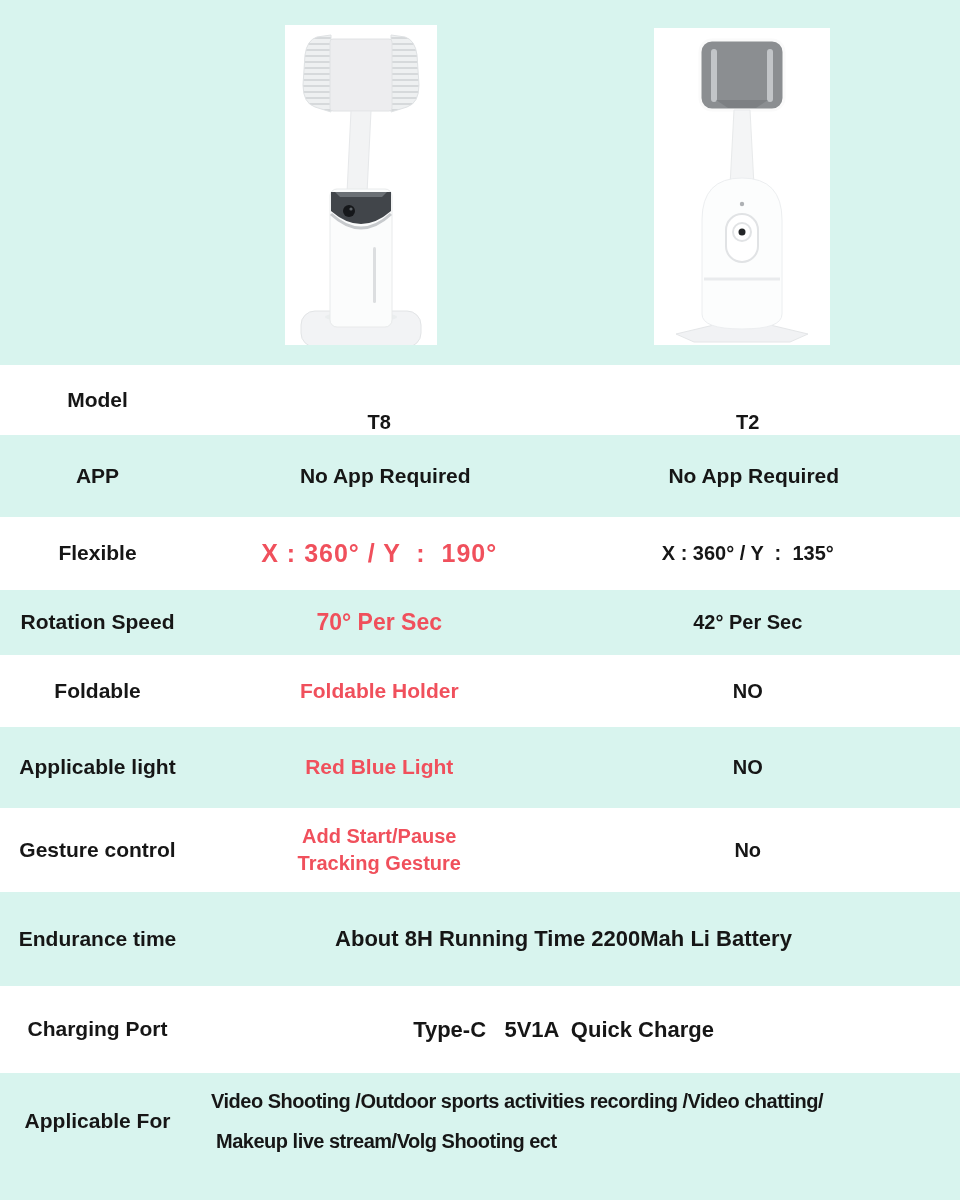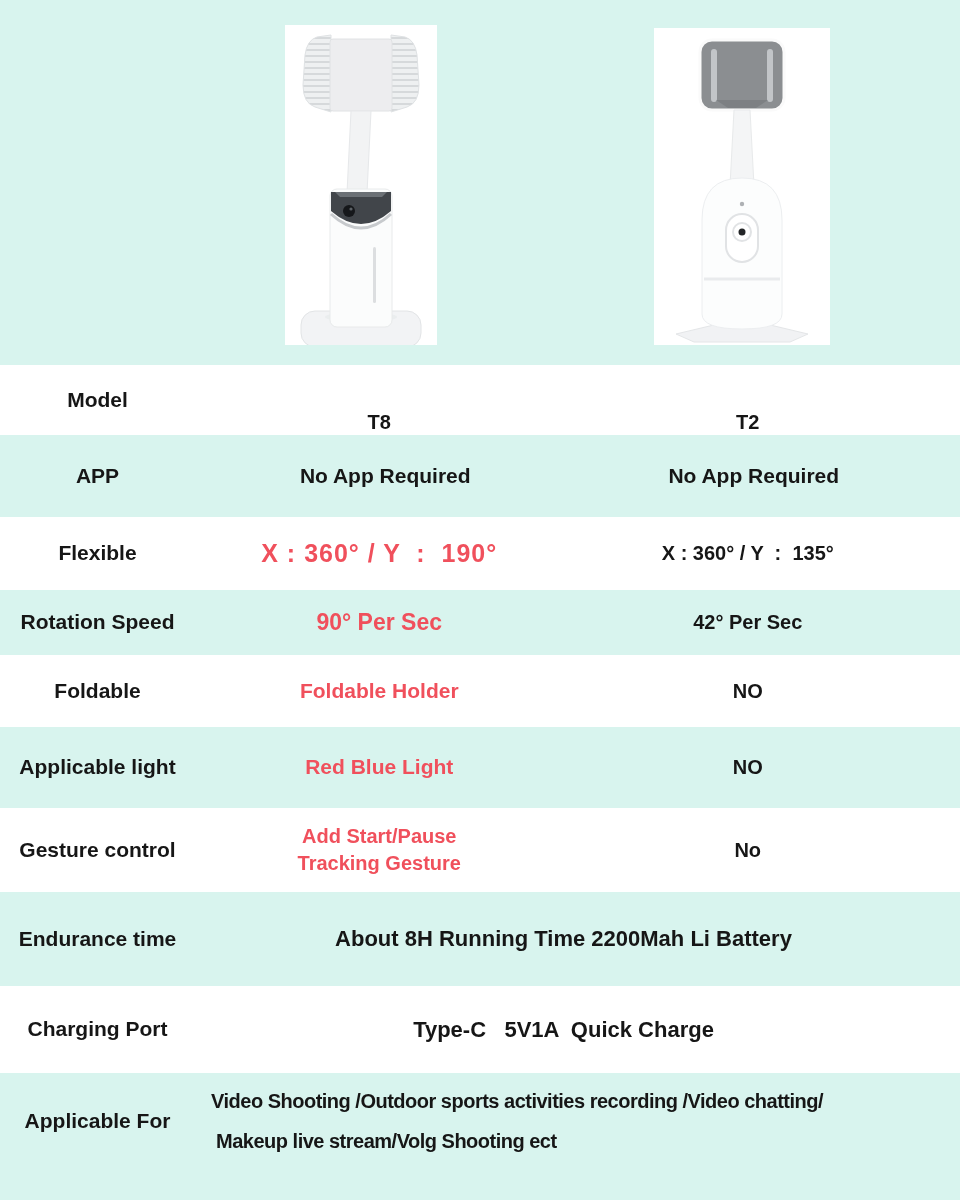--- a/index.html
+++ b/index.html
@@ -132,21 +132,21 @@
     </div>
 
     <div class="row r2 white">
       <div class="cell lbl">Flexible</div>
       <div class="cell v-flex-red">X : 360° / Y  :  190°</div>
       <div class="cell v-flex">X : 360° / Y  :  135°</div>
     </div>
 
     <div class="row r3 mint">
       <div class="cell lbl">Rotation Speed</div>
-      <div class="cell v-rot-red">90° Per Sec</div>
+      <div class="cell v-rot-red">70° Per Sec</div>
       <div class="cell v-rot">42° Per Sec</div>
     </div>
 
     <div class="row r4 white">
       <div class="cell lbl">Foldable</div>
       <div class="cell v-red">Foldable Holder</div>
       <div class="cell v-no">NO</div>
     </div>
 
     <div class="row r5 mint">

